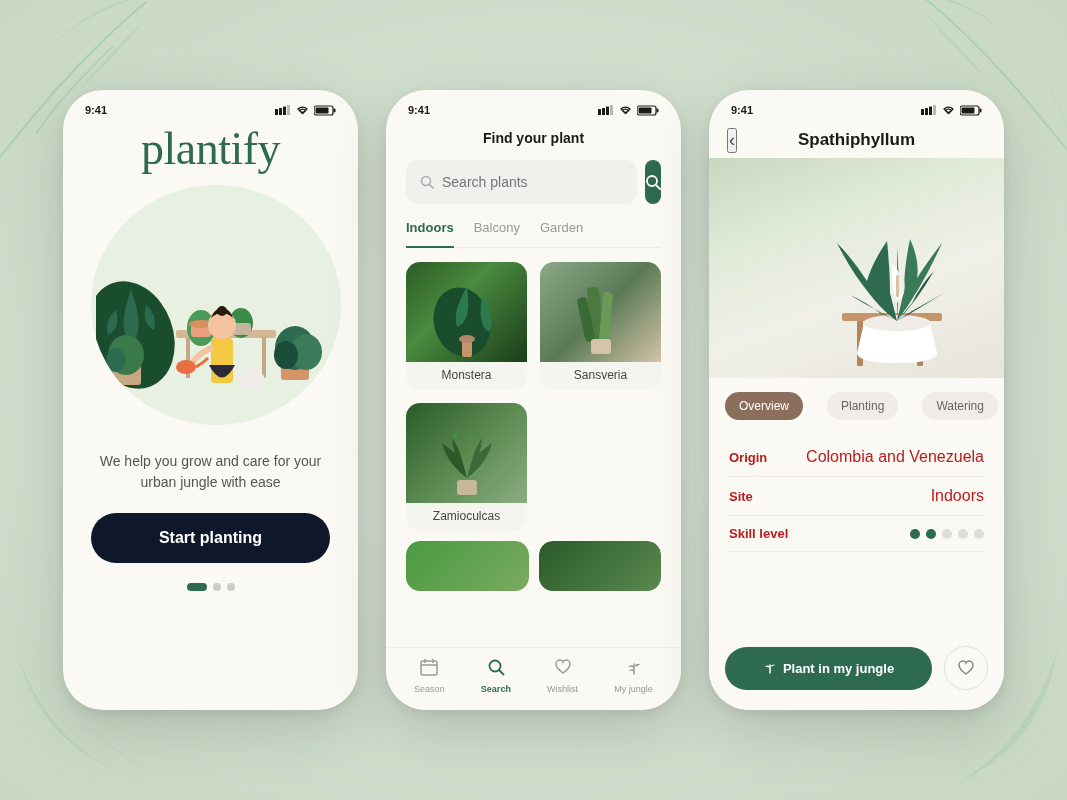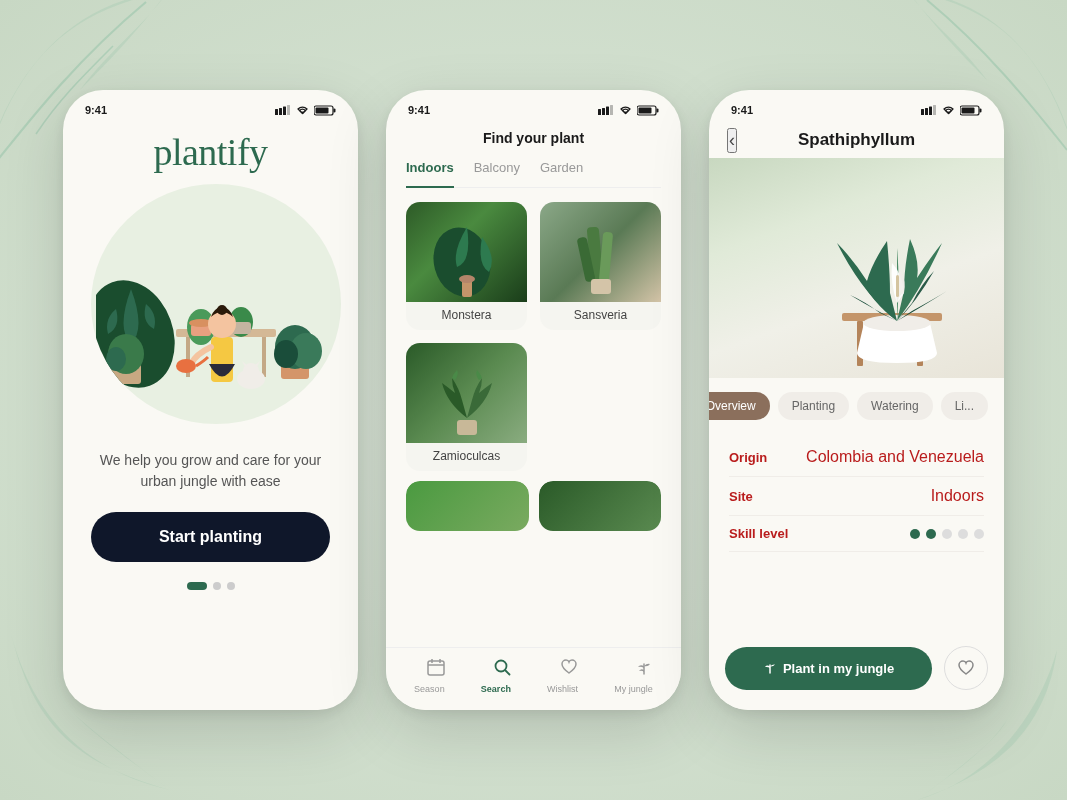--- a/index.html
+++ b/index.html
@@ -72,24 +72,23 @@
 
     
     .screen1-content {
       display: flex;
       flex-direction: column;
       align-items: center;
       padding: 0 28px;
     }
     .app-logo {
       font-family: Georgia, serif;
-      font-size: 38px;
+      font-size: 46px;
       color: #2d6a4f;
       font-weight: 400;
-      margin-top: 8px;
       letter-spacing: -0.5px;
     }
     .illustration-area {
       width: 250px;
       height: 240px;
       background: #e8f0e2;
       border-radius: 50%;
       margin: 10px auto;
       position: relative;
       display: flex;
@@ -239,21 +238,21 @@
       right: 0;
       background: #faf9f4;
       display: flex;
       justify-content: space-around;
       padding: 10px 10px 16px;
       border-top: 1px solid #eee;
     }
     .nav-item {
       display: flex;
       flex-direction: column;
-      align-items: flex-end;
+      align-items: center;
       gap: 3px;
       cursor: pointer;
     }
     .nav-icon { font-size: 18px; }
     .nav-label { font-size: 9px; color: #999; }
     .nav-item.active .nav-icon { color: #2d6a4f; }
     .nav-item.active .nav-label { color: #2d6a4f; font-weight: 600; }
 
     
     .screen3 {
@@ -283,24 +282,23 @@
       height: 220px;
       background: linear-gradient(160deg, #c8d8c0 0%, #e0ead8 30%, #f0f0e8 60%, #e8e4d8 100%);
       display: flex;
       align-items: center;
       justify-content: center;
       position: relative;
       overflow: hidden;
     }
     .detail-tabs {
       display: flex;
-      gap: 8px;
+      gap: 24px;
       padding: 14px 16px 10px;
       overflow: hidden;
-      justify-content: flex-end;
     }
     .detail-tab {
       padding: 7px 14px;
       border-radius: 20px;
       font-size: 12px;
       cursor: pointer;
       white-space: nowrap;
     }
     .detail-tab.active {
       background: #8b6f5c;
@@ -510,20 +508,35 @@
             <rect x="0" y="1" width="19" height="9" rx="2" stroke="#1a1a1a" stroke-width="1.2" fill="none"></rect>
             <rect x="19.5" y="3.5" width="2" height="4" rx="1" fill="#1a1a1a"></rect>
             <rect x="1.5" y="2.5" width="13" height="6" rx="1" fill="#1a1a1a"></rect>
           </svg>
       </div>
     </div>
 
     <div class="screen2-content">
       <div class="screen2-title">Find your plant</div>
 
+      <div class="search-row">
+        <div class="search-input-wrap">
+          <svg width="14" height="14" viewBox="0 0 14 14">
+              <circle cx="6" cy="6" r="4.5" stroke="#aaa" stroke-width="1.5" fill="none"></circle>
+              <path d="M9.5 9.5 L13 13" stroke="#aaa" stroke-width="1.5" stroke-linecap="round"></path>
+            </svg>
+          <input type="text" placeholder="Search plants" style="">
+        </div>
+        <button class="search-btn">
+          <svg width="16" height="16" viewBox="0 0 16 16">
+              <circle cx="7" cy="7" r="5" stroke="white" stroke-width="1.8" fill="none"></circle>
+              <path d="M11 11 L15 15" stroke="white" stroke-width="1.8" stroke-linecap="round"></path>
+            </svg>
+        </button>
+      </div>
 
       <div class="tab-row">
         <div class="tab-item active">Indoors</div>
         <div class="tab-item">Balcony</div>
         <div class="tab-item">Garden</div>
       </div>
 
       <div class="plant-grid">
 
         <div class="plant-card">

